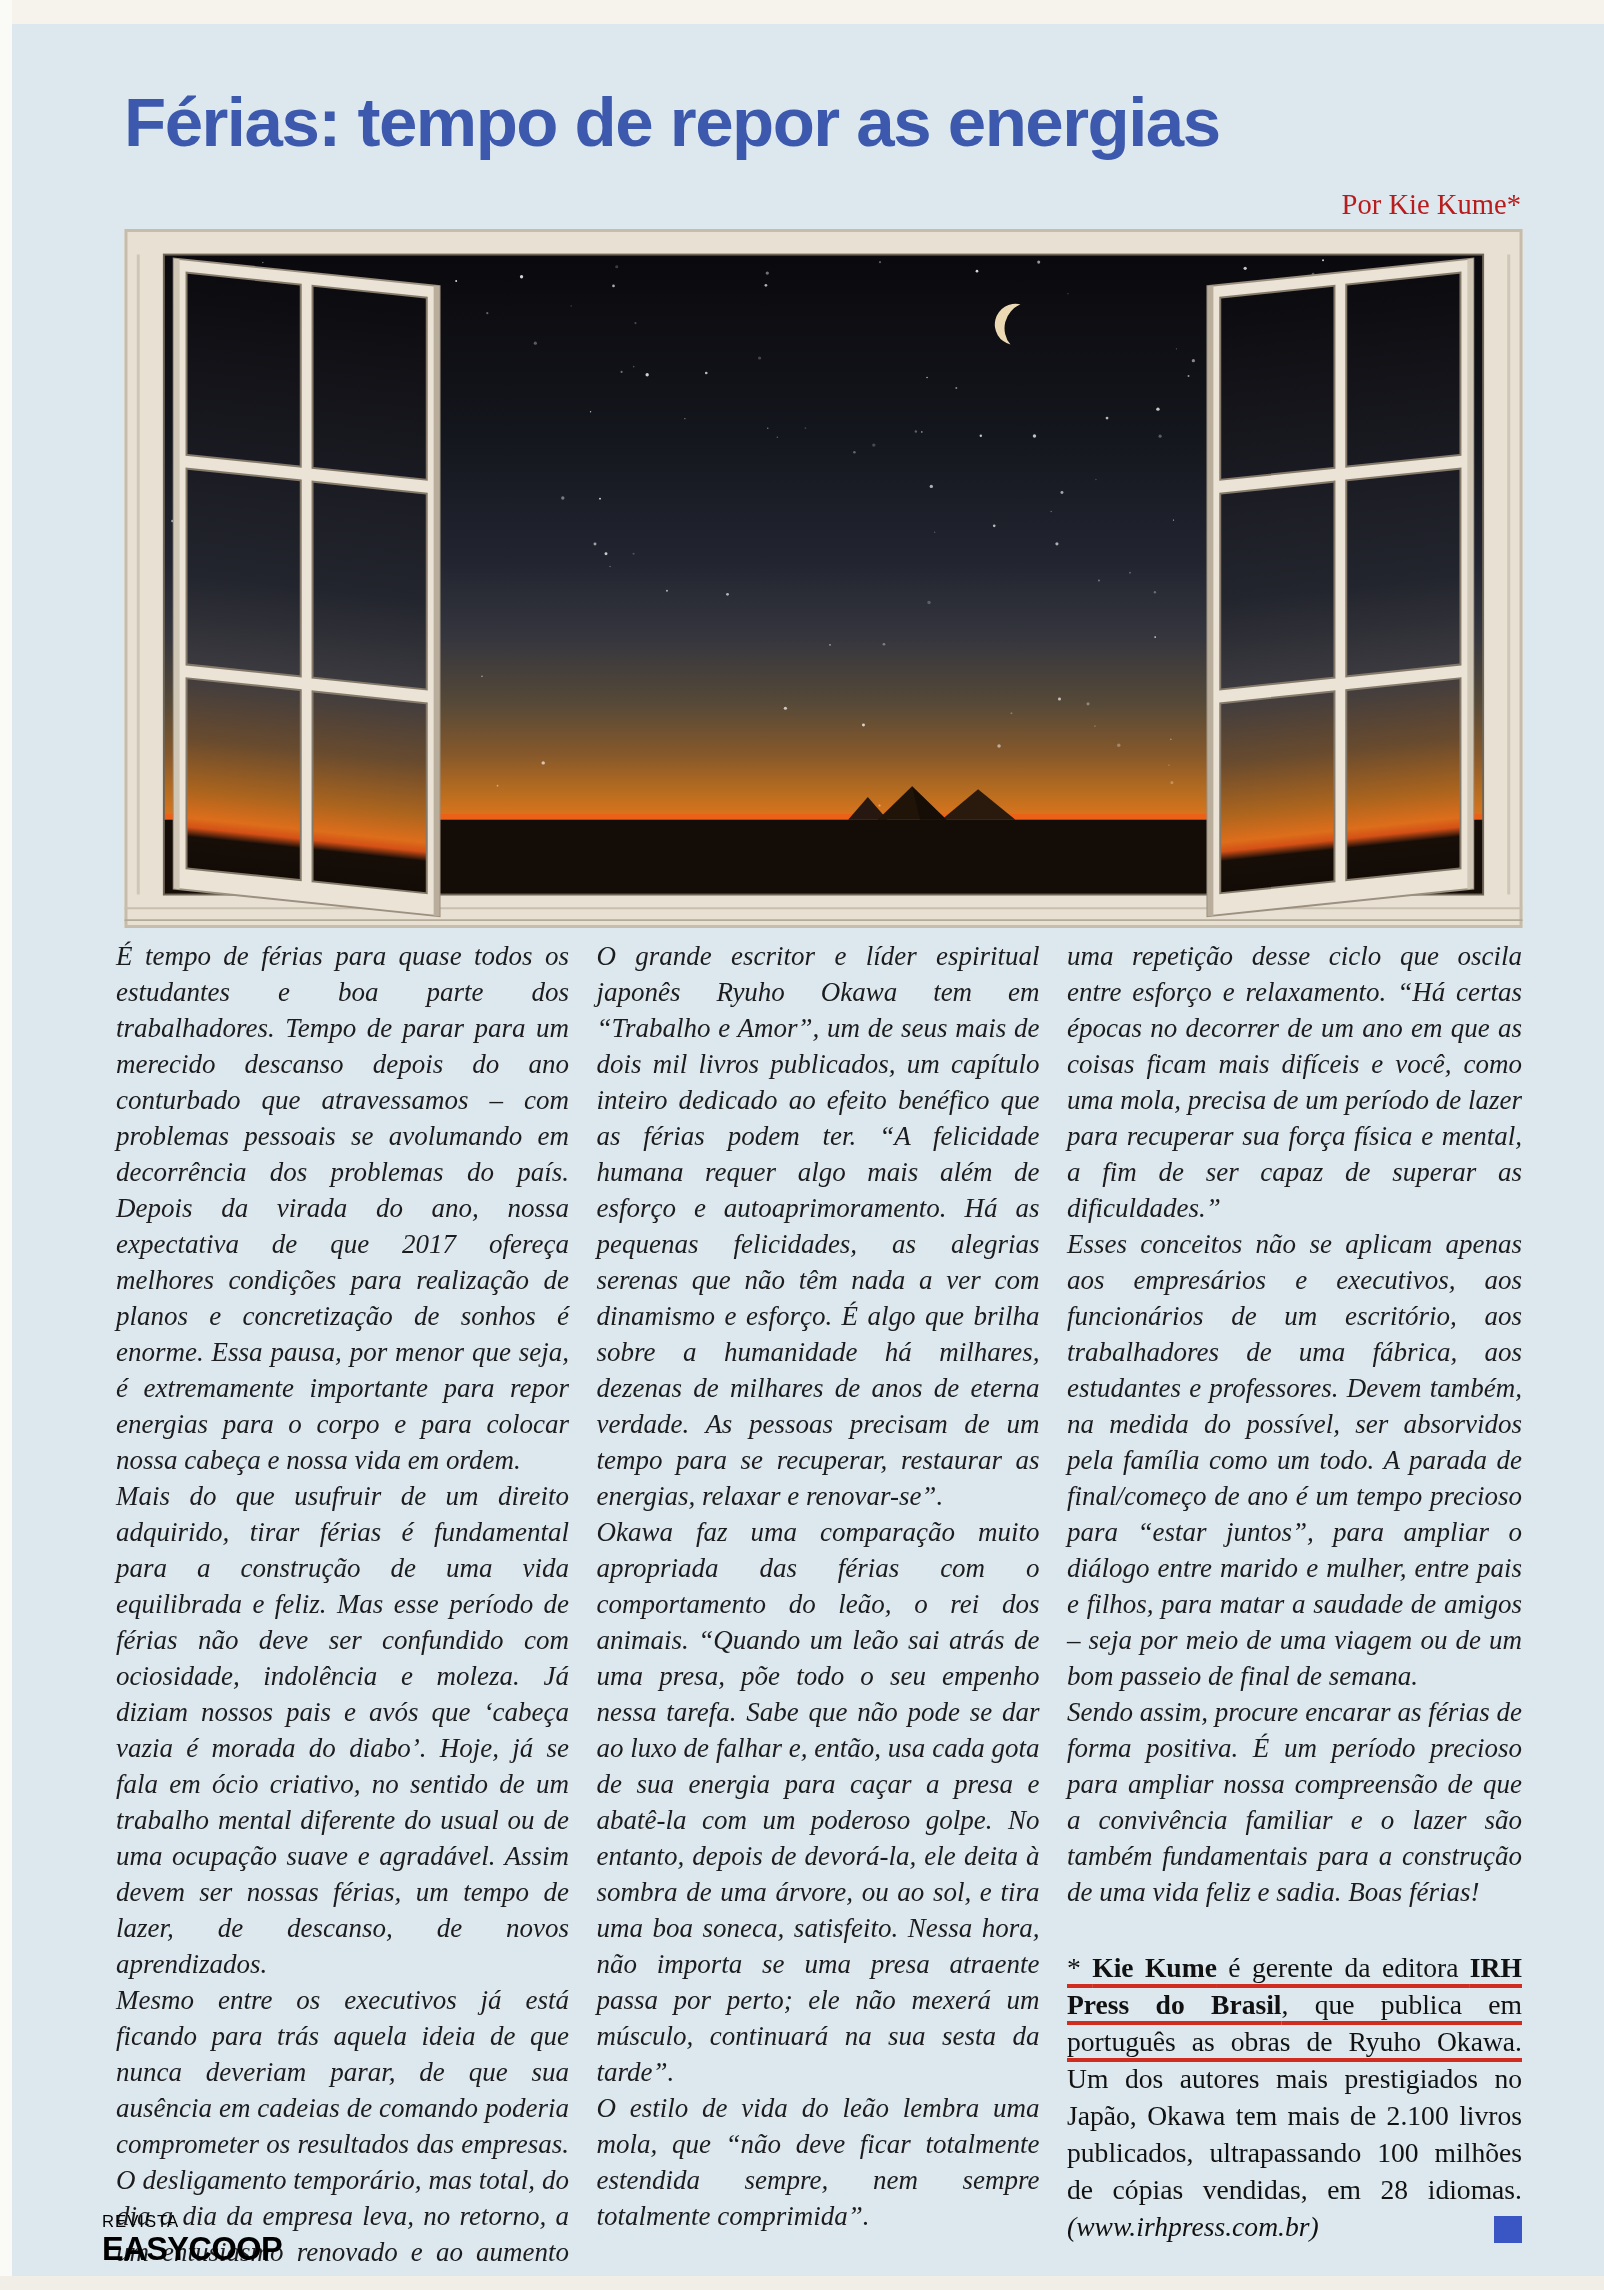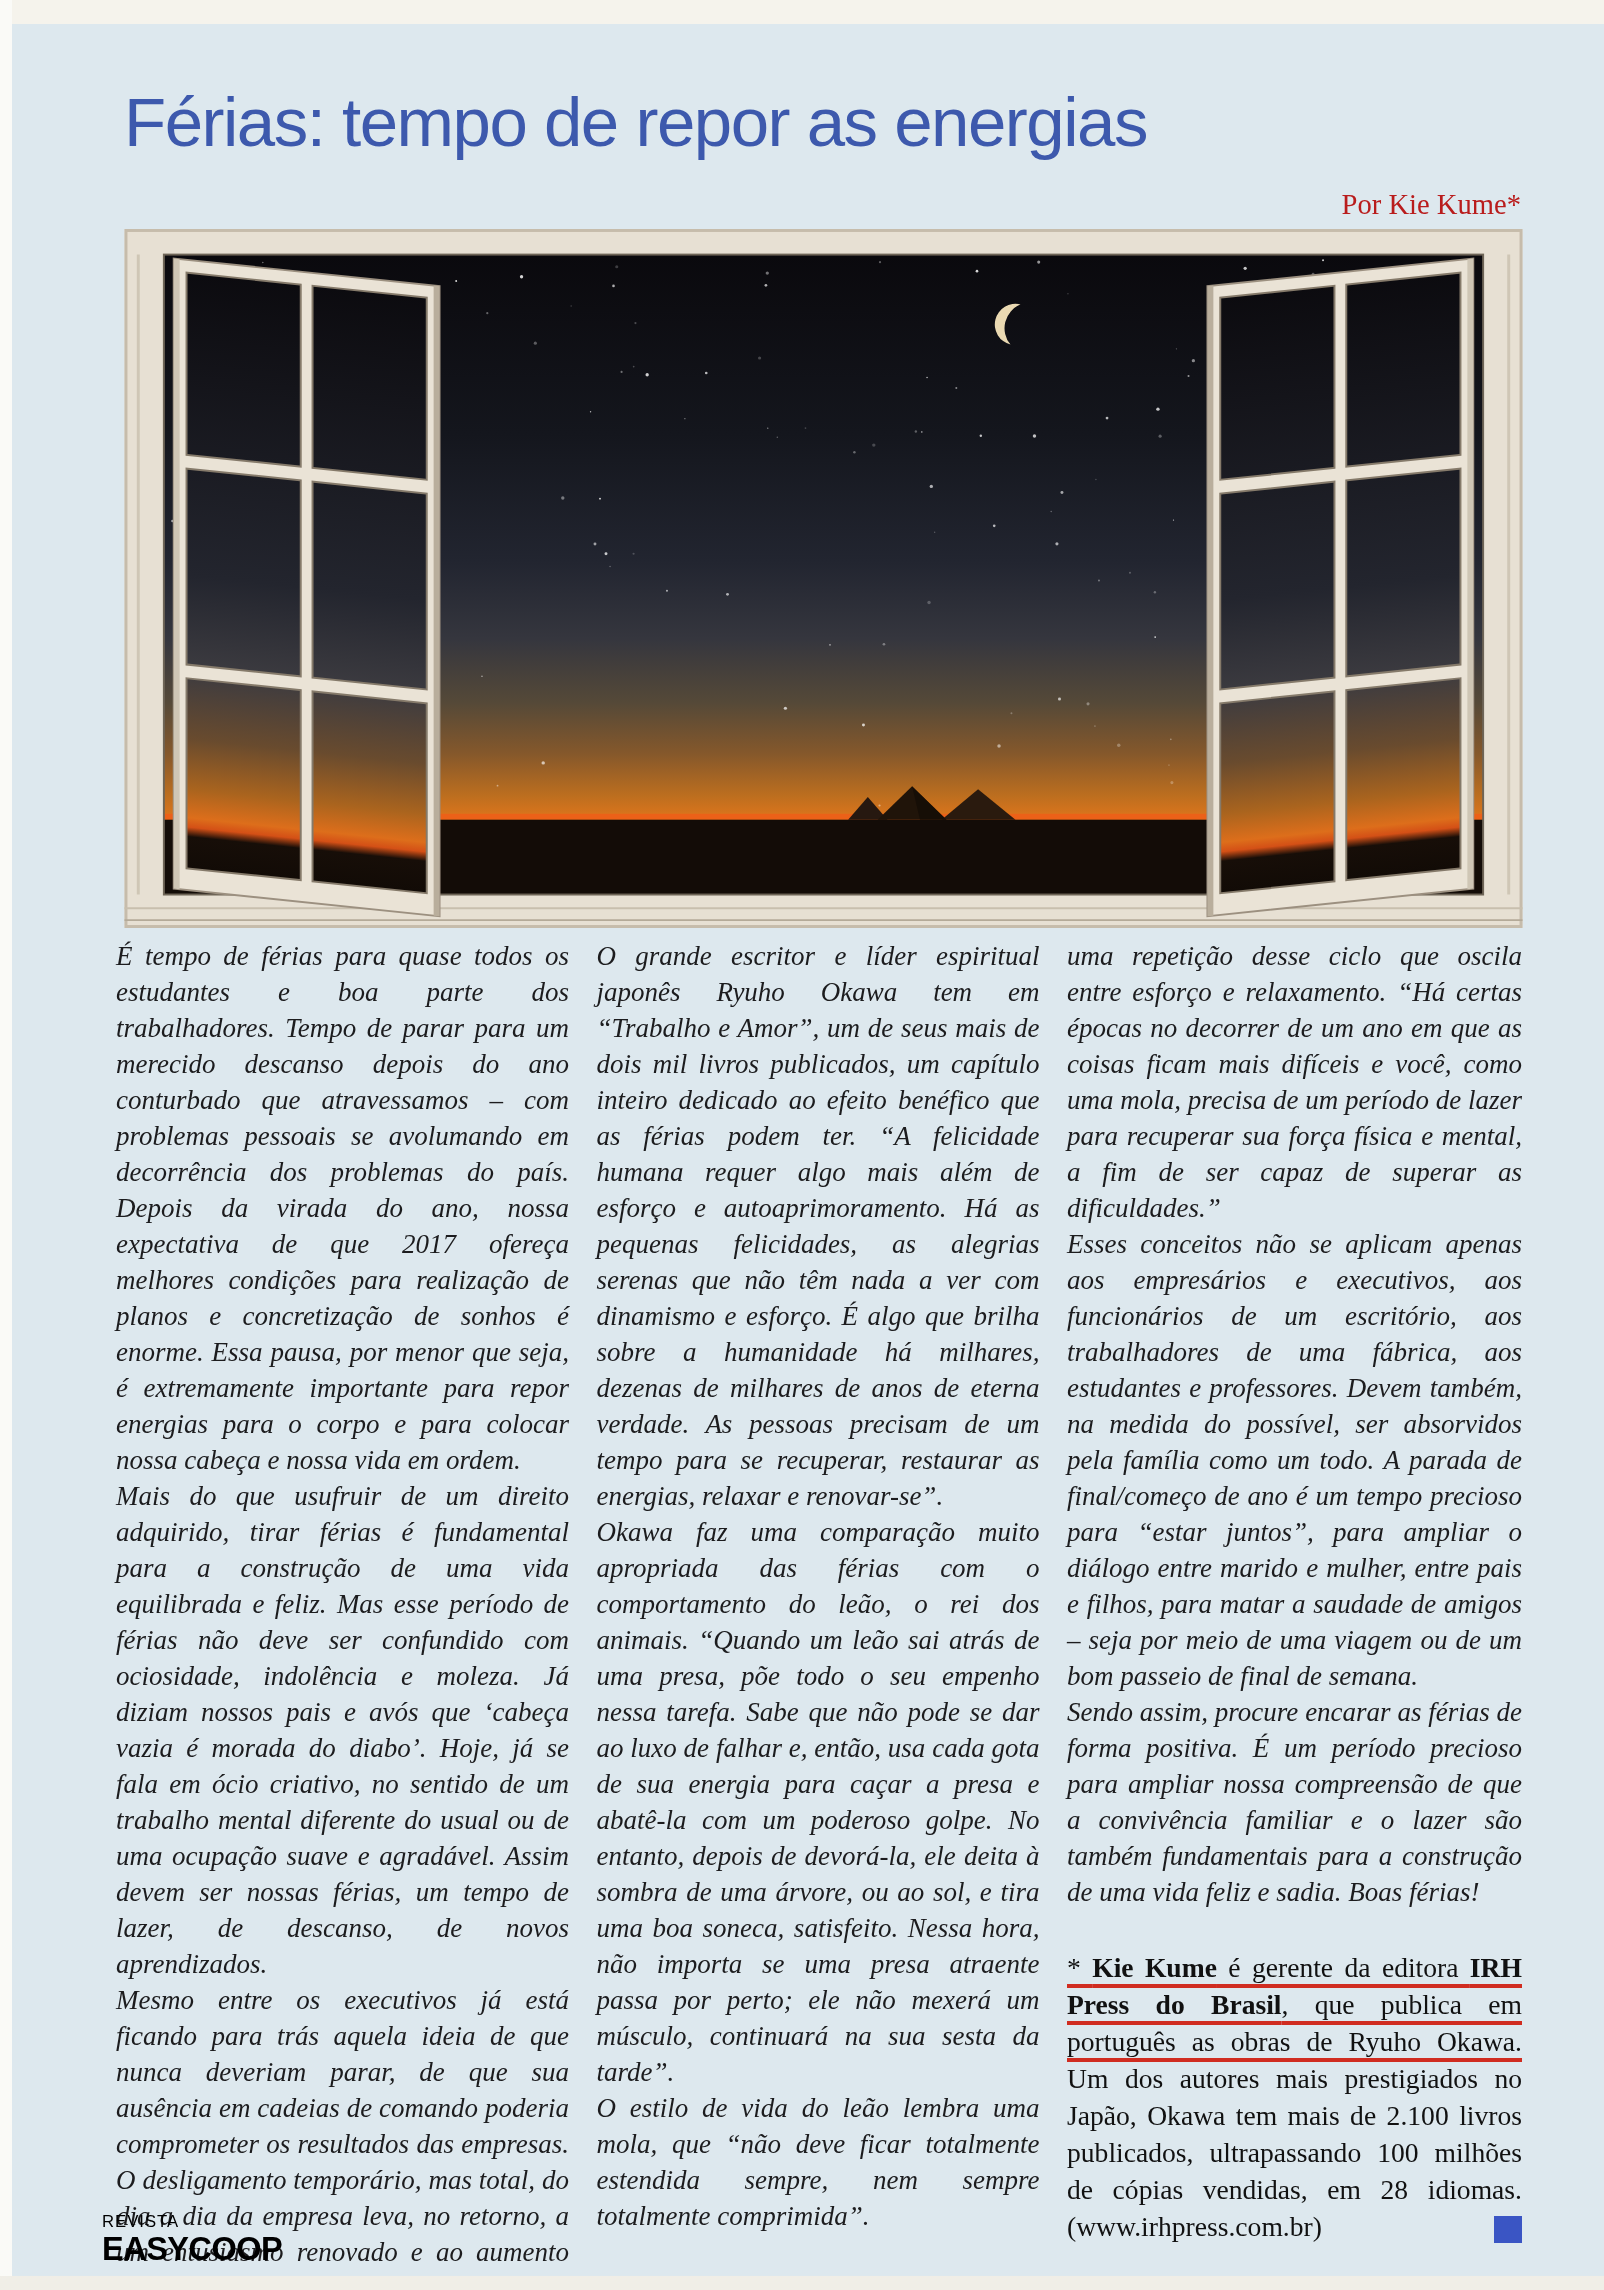--- a/index.html
+++ b/index.html
@@ -22,21 +22,21 @@
     font-family:"Liberation Sans", sans-serif;font-weight:bold;font-size:33px;
   }
   .section-label{
     margin-left:47px;
     font-family:"Liberation Sans", sans-serif;font-weight:bold;
     font-size:28.6px;letter-spacing:0.5px;color:#2d4da5;
   }
 
   .article-title{
     position:absolute;left:124px;top:87px;width:1399px;
-    font-family:"Liberation Sans", sans-serif;font-weight:normal;
+    font-family:"Liberation Sans", sans-serif;font-weight:bold;
     font-size:69px;line-height:1.05;letter-spacing:-1.5px;color:#3d59ad;
     white-space:nowrap;
   }
   .byline{
     position:absolute;left:124px;top:189px;width:1397px;
     text-align:right;font-size:28.6px;color:#b91c1c;
   }
 
   .illustration-wrap{position:absolute;left:124px;top:229px;width:1399px;height:699px;}
 
@@ -54,21 +54,21 @@
     margin-top:39px;
     font-style:normal;font-size:27.6px;line-height:37px;text-align:justify;color:#111;
   }
   .bio .red-underline{
     text-decoration:underline;
     text-decoration-color:#d02c20;
     text-decoration-thickness:3.9px;
     text-underline-offset:6.9px;
   }
   .bio b{font-weight:bold;}
-  .bio .url{}
+  .bio .url{font-style:italic;}
   .end-square{
     float:right;width:27.6px;height:27.6px;background:#3a55c4;
     margin-top:7.9px;
   }
 
   .magazine-logo{
     position:absolute;left:102px;top:2214px;
     font-family:"Liberation Sans", sans-serif;color:#000000;line-height:1;
   }
   .magazine-logo .small{font-size:16.7px;letter-spacing:1px;display:block;}

